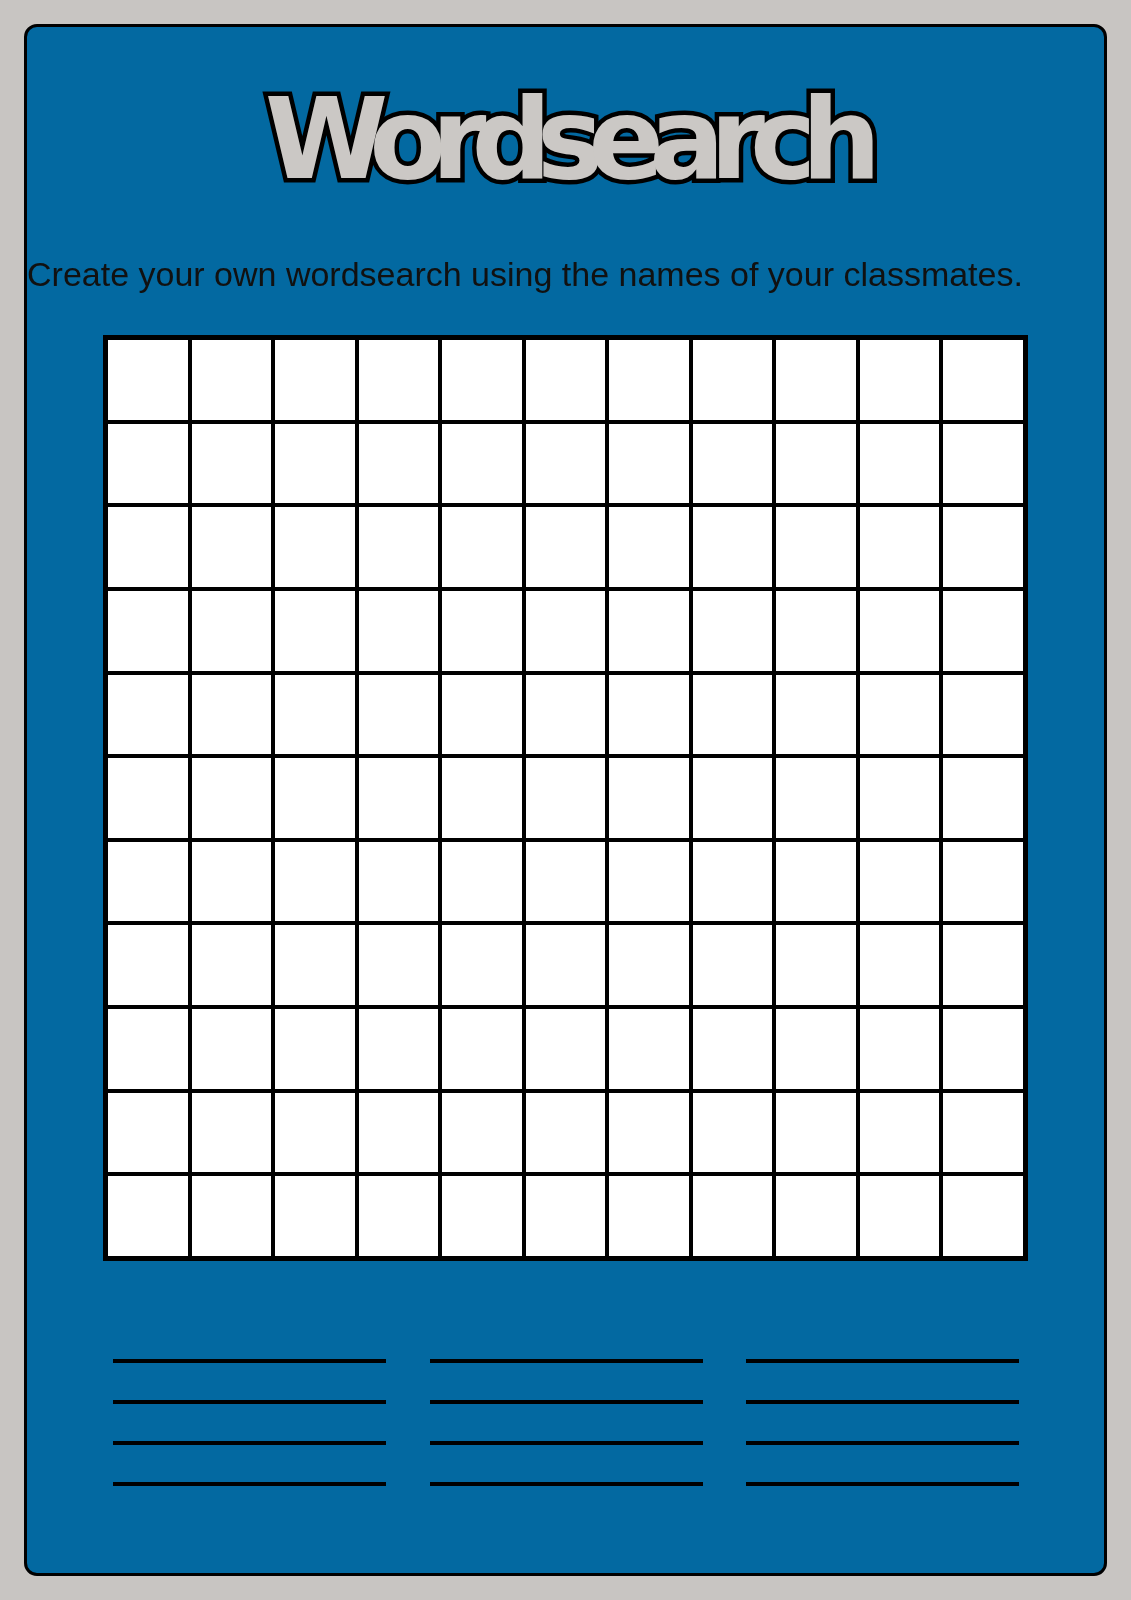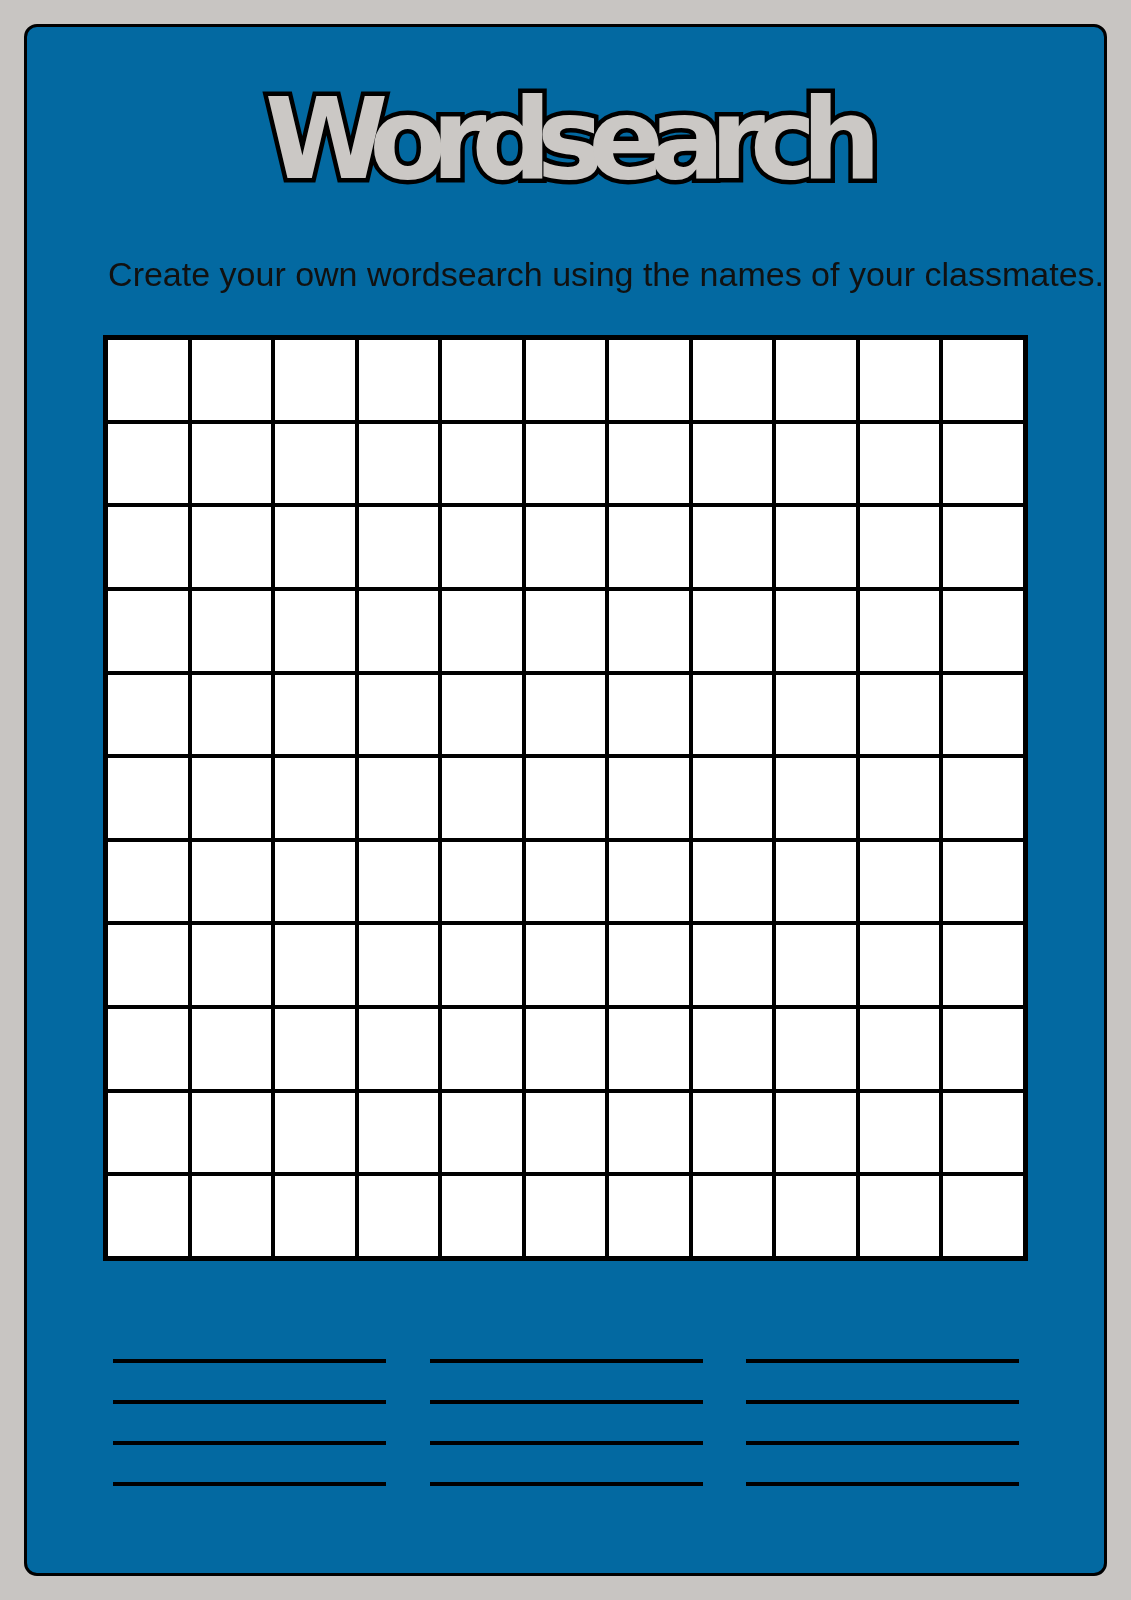--- a/index.html
+++ b/index.html
@@ -51,21 +51,21 @@
   }
   .title-fill {
     color: #cbc8c5;
   }
   
   .instruction {
     position: absolute;
     left: 0;
     top: 228px;
     width: 100%;
-    text-align: right;
+    text-align: left;
     font-family: "Liberation Sans", sans-serif;
     font-size: 34px;
     font-weight: 400;
     letter-spacing: 0px;
     color: #111111;
     white-space: nowrap;
   }
   
   .grid {
     position: absolute;

